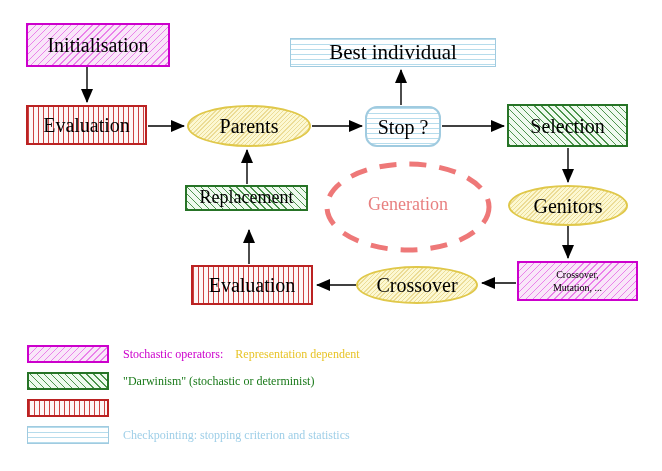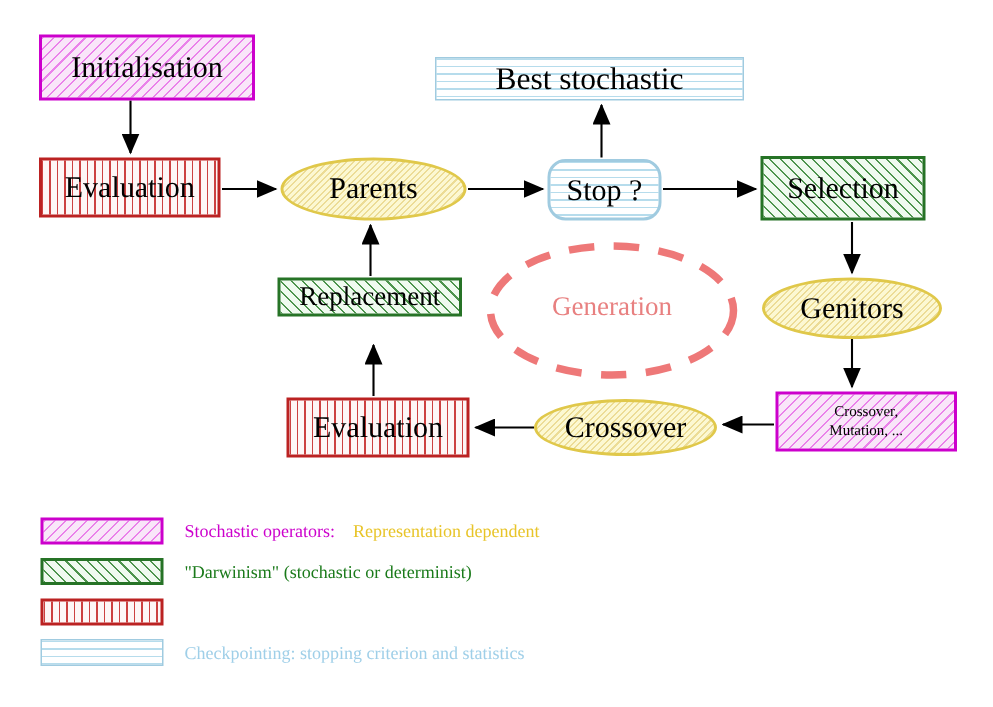--- a/index.html
+++ b/index.html
@@ -63,25 +63,25 @@
       <line x1="247" y1="184" x2="247" y2="150" marker-end="url(#ah)"></line>
     </g>
   </svg>
 
   <div class="node hatch-magenta" style="left:26px;top:23px;width:144px;height:44px;">Initialisation</div>
 
   <div class="node stripe-red" style="left:26px;top:105px;width:121px;height:40px;">Evaluation</div>
 
   <div class="node ellipse hatch-yellow" style="left:187px;top:105px;width:124px;height:42px;">Parents</div>
 
-  <div class="node stripe-cyan" style="left:290px;top:38px;width:206px;height:29px;font-size:21px;">Best stochastic</div>
+  <div class="node stripe-cyan" style="left:290px;top:38px;width:206px;height:29px;font-size:21px;">Best individual</div>
 
   <div class="node stripe-cyan rounded" style="left:365px;top:106px;width:76px;height:41px;">Stop ?</div>
 
-  <div class="node hatch-green" style="left:507px;top:104px;width:110px;height:43px;">Selection</div>
+  <div class="node hatch-green" style="left:507px;top:104px;width:121px;height:43px;">Selection</div>
 
   <div class="node ellipse hatch-yellow" style="left:508px;top:185px;width:120px;height:41px;">Genitors</div>
 
   <div class="gen-label">Generation</div>
 
   <div class="node hatch-green" style="left:185px;top:185px;width:123px;height:26px;font-size:18px;">Replacement</div>
 
   <div class="node stripe-red" style="left:191px;top:265px;width:122px;height:40px;">Evaluation</div>
 
   <div class="node ellipse hatch-yellow" style="left:356px;top:266px;width:122px;height:38px;">Crossover</div>

